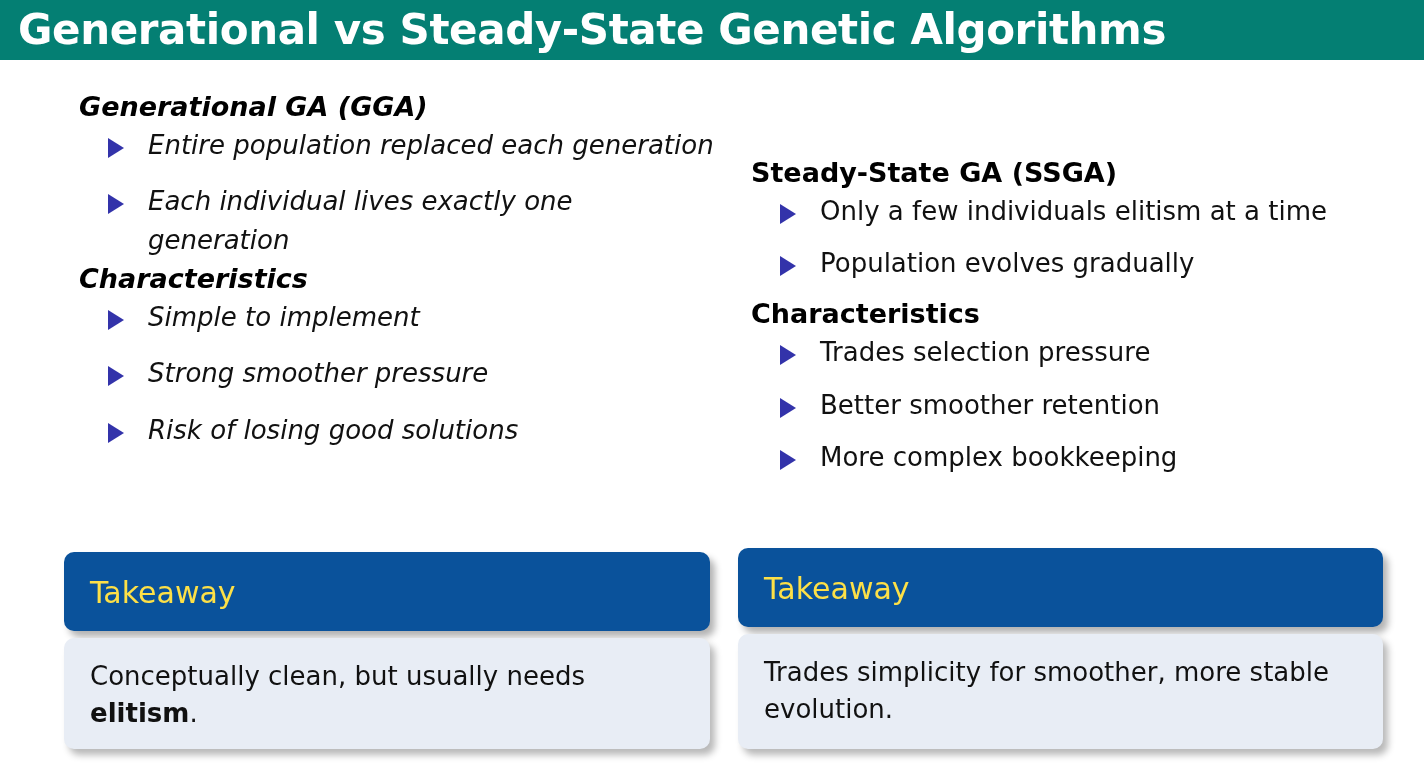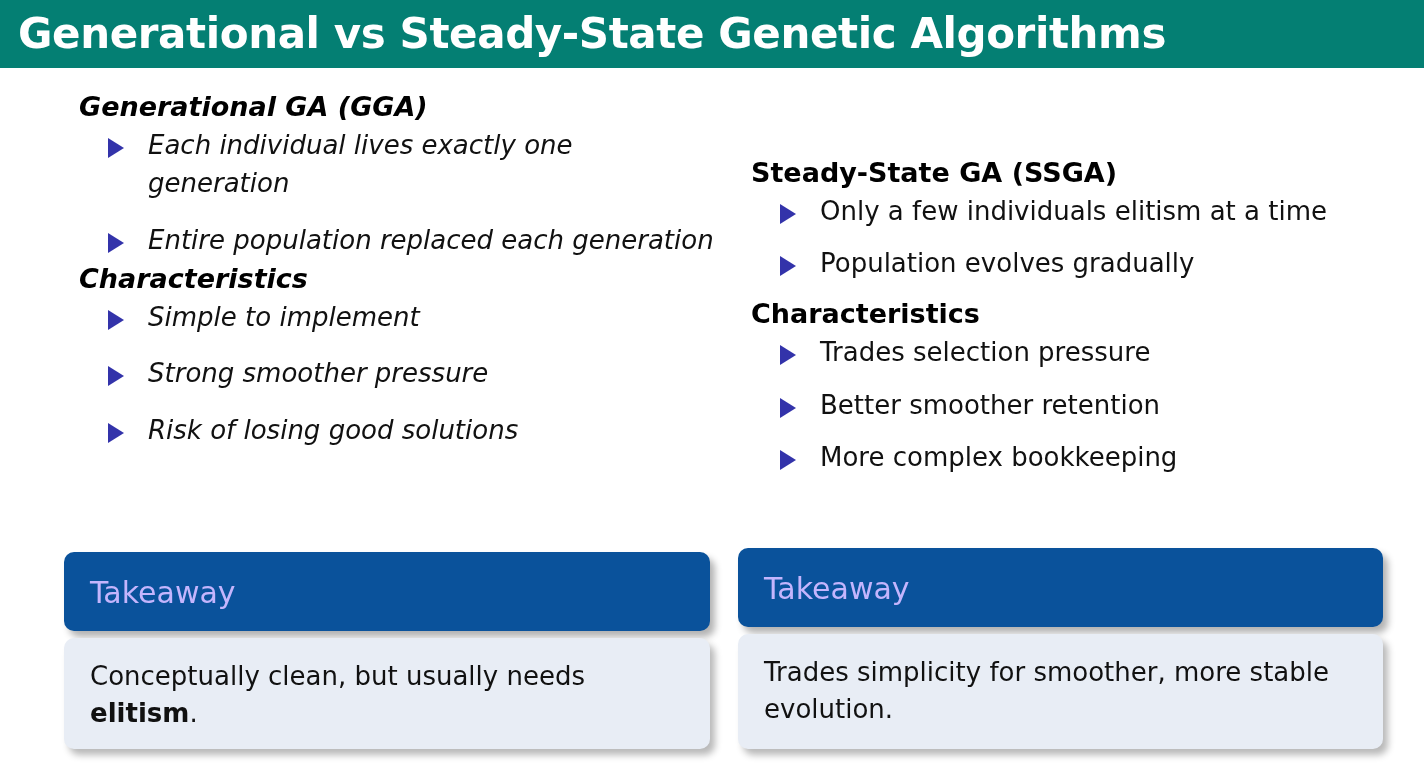--- a/index.html
+++ b/index.html
@@ -15,21 +15,21 @@
     font-family: "DejaVu Sans", sans-serif;
     color: #000000;
   }
 
   
   .titlebar {
     position: absolute;
     left: 0;
     top: 0;
     width: 1424px;
-    height: 68px;
+    height: 60px;
     background: #047f73;
     box-sizing: border-box;
     text-align: right;
   }
   .titlebar-text {
     position: absolute;
     left: 18px;
     top: 50%;
     transform: translateY(-52%);
     color: #ffffff;
@@ -88,21 +88,21 @@
   
   .col-right .bullet-item { margin-bottom: 14px; }
 
   
   .takeaway {
     position: absolute;
   }
   .takeaway-head {
     background: #0a529b;
     border-radius: 10px;
-    color: #c4b5fd;
+    color: #fde047;
     font-size: 30px;
     line-height: 1;
     padding: 26px 24px 26px 26px;
     box-sizing: border-box;
     box-shadow: 5px 6px 7px rgba(0,0,0,0.30);
     font-family: "DejaVu Sans", sans-serif;
   }
   .takeaway-body {
     background: #e8edf5;
     border-radius: 10px;
@@ -132,25 +132,25 @@
   <div class="titlebar-text">Generational vs Steady-State Genetic Algorithms</div>
 </div>
 
 <div class="col col-left">
 
   <div class="col-heading">Generational GA (GGA)</div>
 
   <ul class="bullet-list">
     <li class="bullet-item">
       <span class="bullet-marker"></span>
+      <span>Entire population replaced each generation</span>
+    </li>
+    <li class="bullet-item">
+      <span class="bullet-marker"></span>
       <span>Each individual lives exactly one generation</span>
-    </li>
-    <li class="bullet-item">
-      <span class="bullet-marker"></span>
-      <span>Entire population replaced each generation</span>
     </li>
   </ul>
 
   <div class="col-heading second">Characteristics</div>
 
   <ul class="bullet-list">
     <li class="bullet-item">
       <span class="bullet-marker"></span>
       <span>Simple to implement</span>
     </li>

